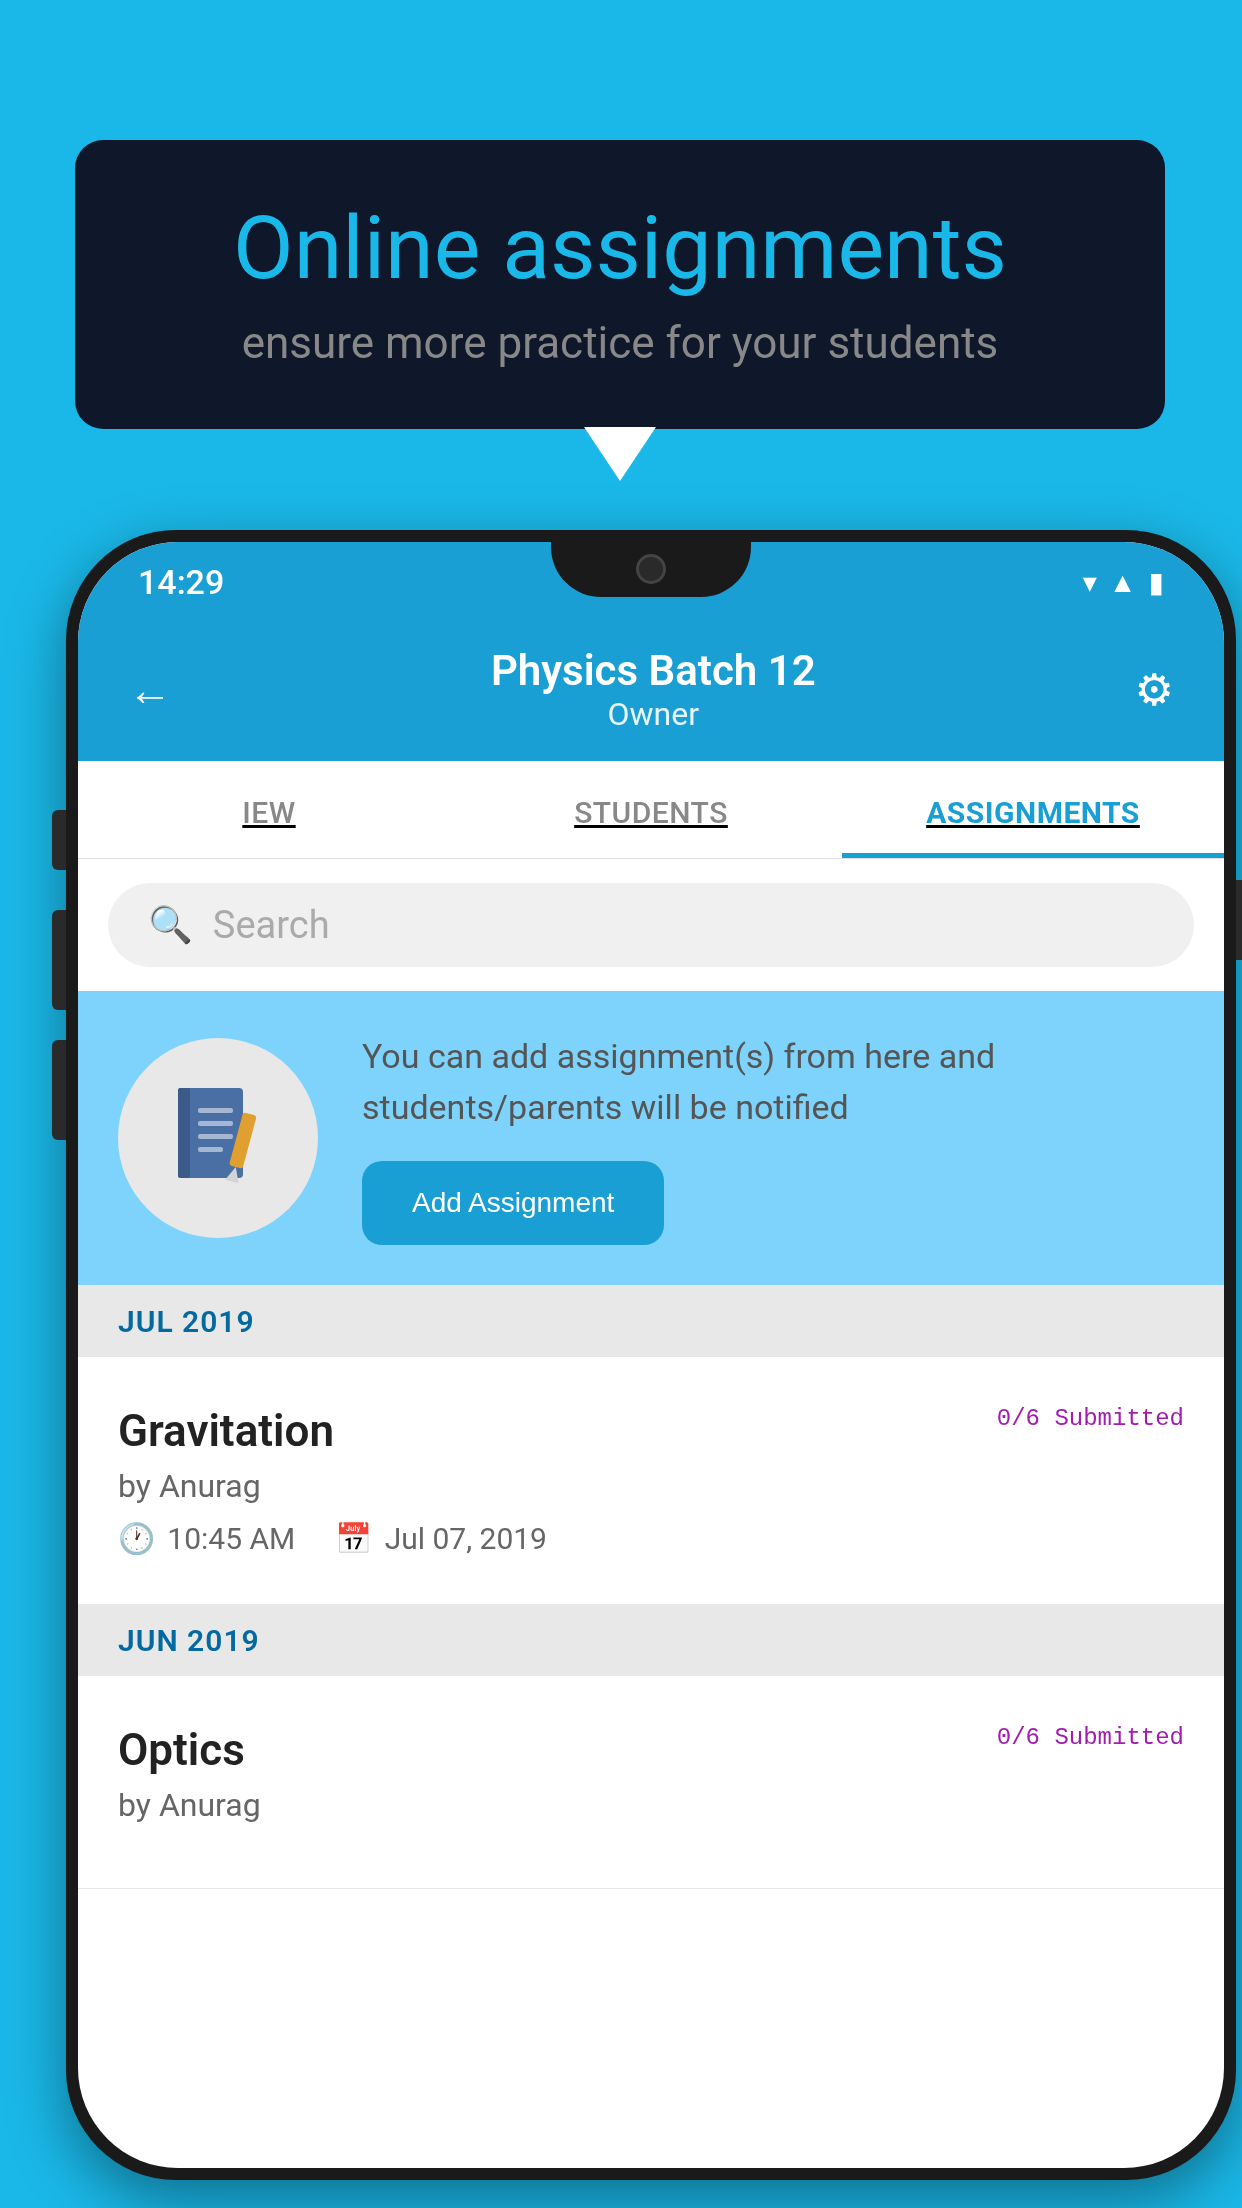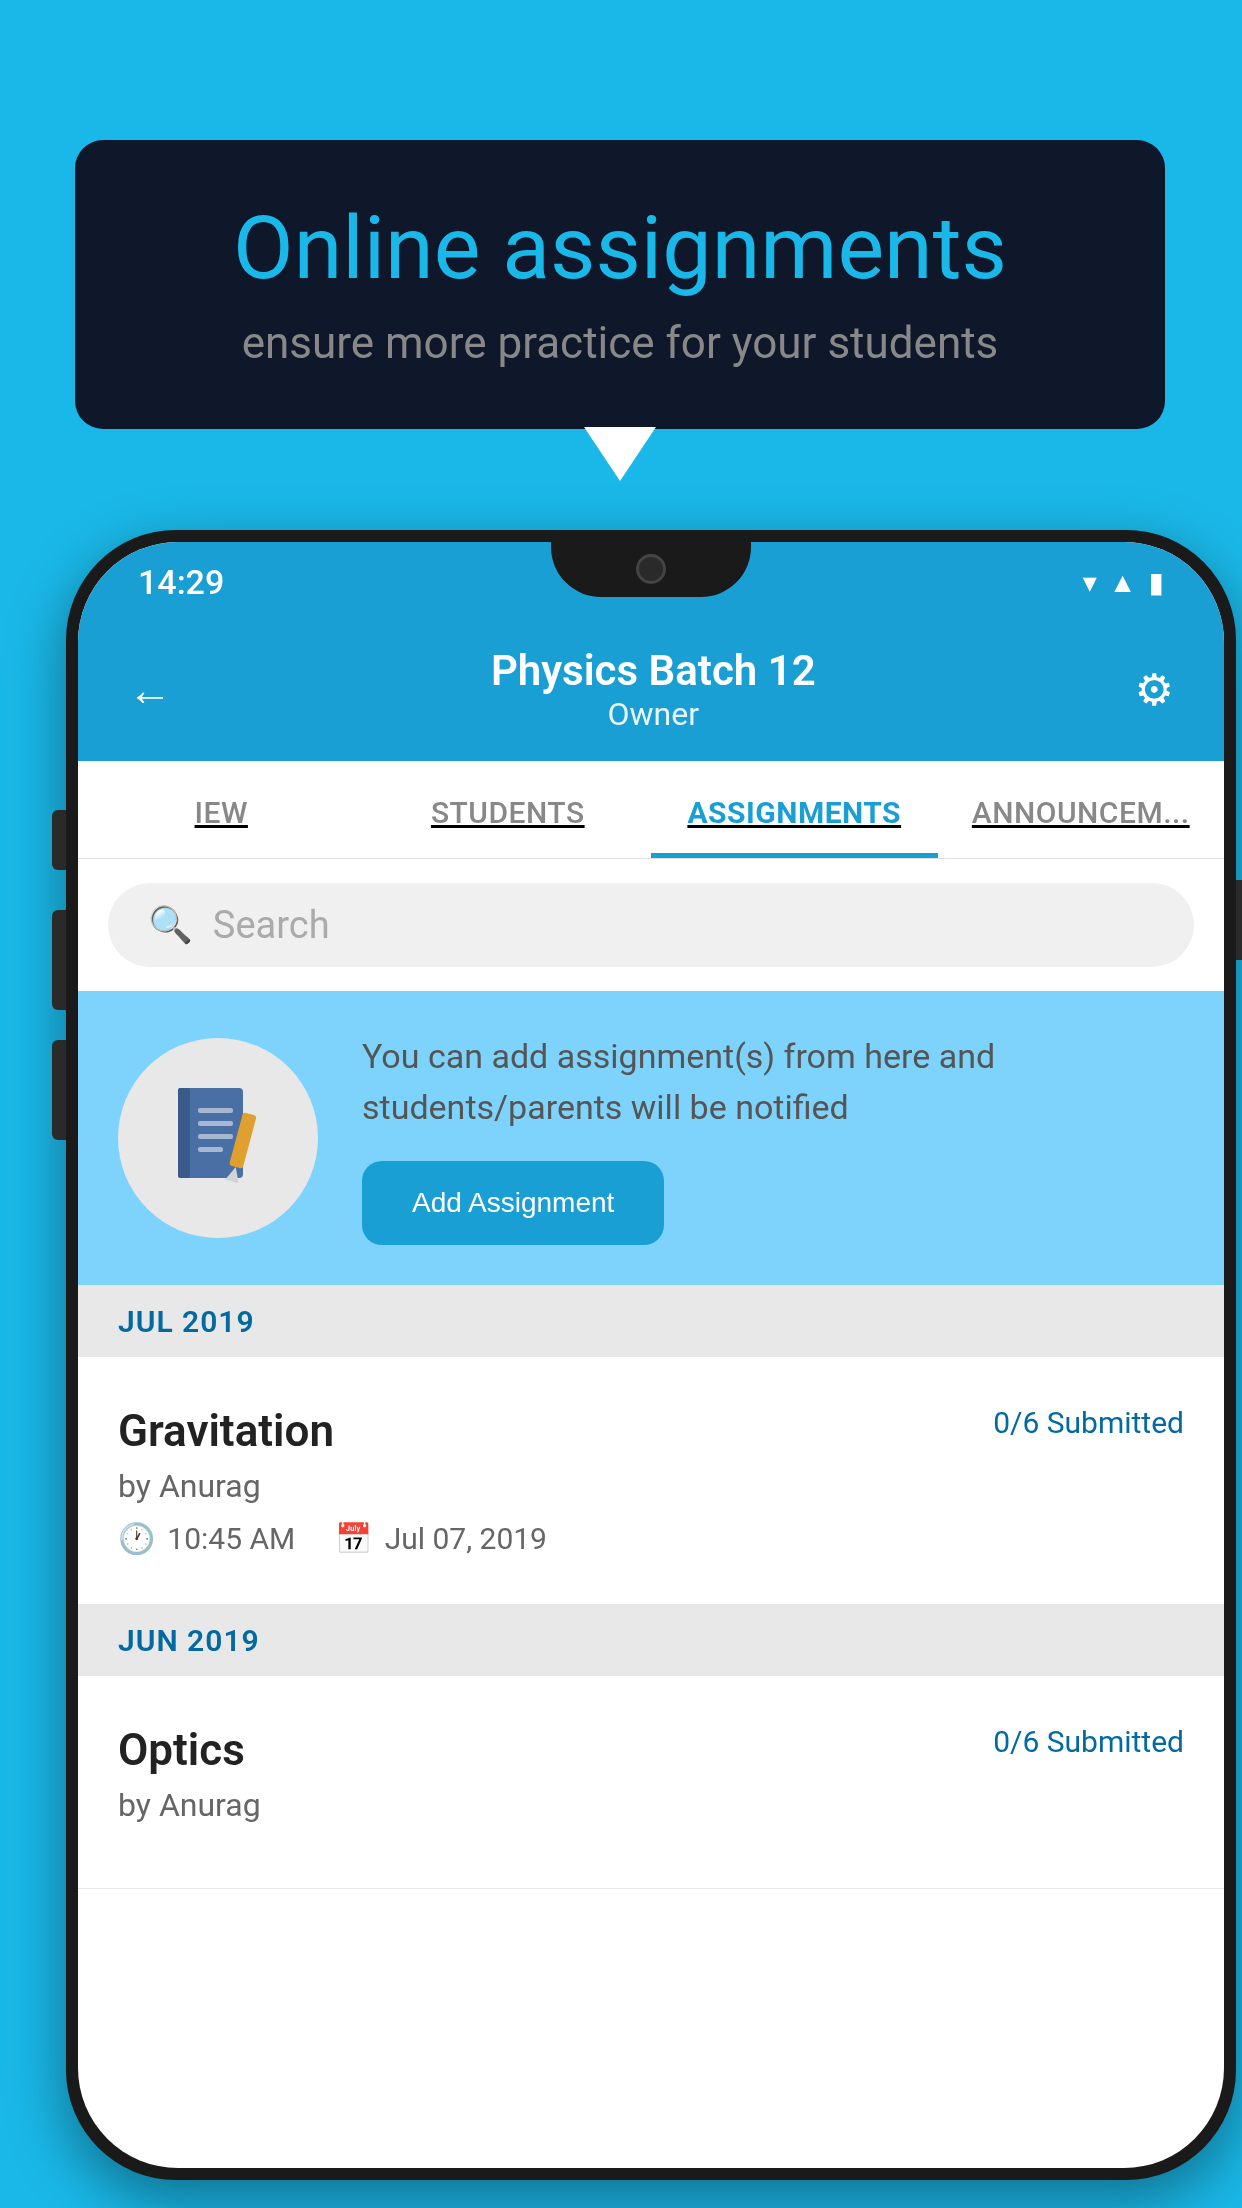--- a/index.html
+++ b/index.html
@@ -303,22 +303,23 @@
       margin-bottom: 10px;
     }
 
     .assignment-name {
       font-size: 44px;
       color: #222;
       font-weight: 600;
     }
 
     .assignment-submitted {
-      font-size: 30px;
-      color: #0369a1;
+      font-size: 24px;
+      color: #a21caf;
+      font-family: Liberation Mono, monospace;
     }
 
     .assignment-by {
       font-size: 32px;
       color: #666;
       margin-bottom: 16px;
     }
 
     .assignment-meta {
       display: flex;
@@ -417,21 +418,20 @@
         <div class="header-title">Physics Batch 12</div>
         <div class="header-subtitle">Owner</div>
       </div>
       <span class="header-settings">⚙</span>
     </div>
 
     <div class="tabs-bar">
       <div class="tab-item">IEW</div>
       <div class="tab-item">STUDENTS</div>
       <div class="tab-item active">ASSIGNMENTS</div>
-      <div class="tab-item">ANNOUNCEM...</div>
     </div>
 
     <div class="content-area">
 
       <div class="search-container">
         <div class="search-bar">
           <span class="search-icon-wrap">🔍</span>
           <span class="search-text">Search</span>
         </div>
       </div>

